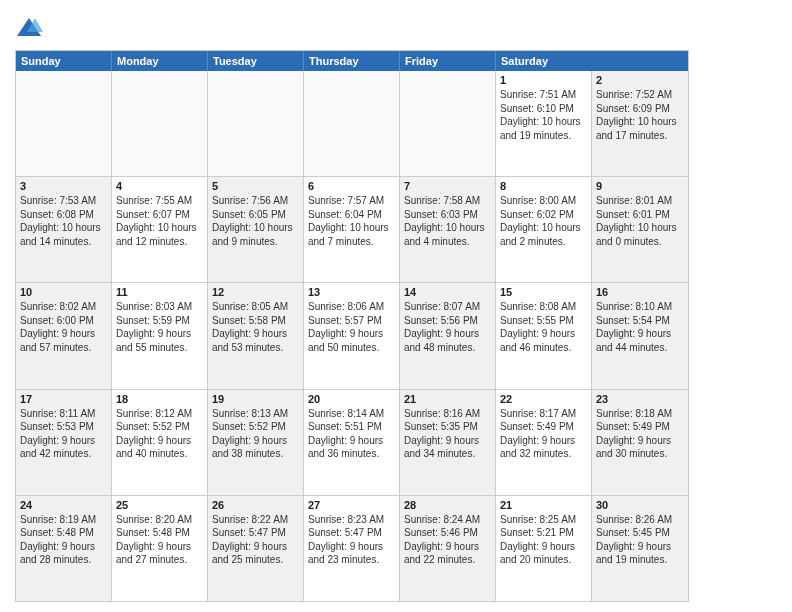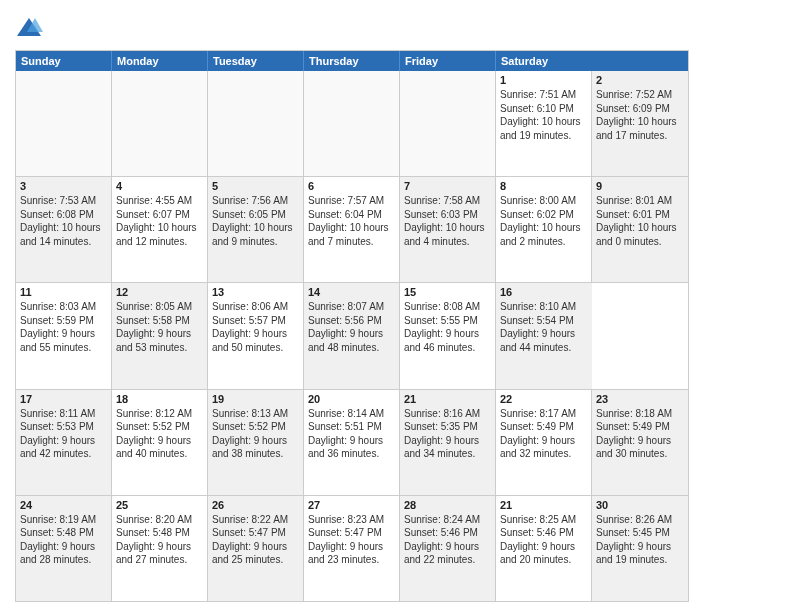--- a/index.html
+++ b/index.html
@@ -173,21 +173,21 @@
         <div class="cal-row">
           <div class="cal-cell shaded">
             <span class="day-num">3</span>
             <div class="cell-text">Sunrise: 7:53 AM
 Sunset: 6:08 PM
 Daylight: 10 hours
 and 14 minutes.</div>
           </div>
           <div class="cal-cell">
             <span class="day-num">4</span>
-            <div class="cell-text">Sunrise: 4:55 AM
+            <div class="cell-text">Sunrise: 7:55 AM
 Sunset: 6:07 PM
 Daylight: 10 hours
 and 12 minutes.</div>
           </div>
           <div class="cal-cell shaded">
             <span class="day-num">5</span>
             <div class="cell-text">Sunrise: 7:56 AM
 Sunset: 6:05 PM
 Daylight: 10 hours
 and 9 minutes.</div>
@@ -215,20 +215,27 @@
           </div>
           <div class="cal-cell shaded">
             <span class="day-num">9</span>
             <div class="cell-text">Sunrise: 8:01 AM
 Sunset: 6:01 PM
 Daylight: 10 hours
 and 0 minutes.</div>
           </div>
         </div>
         <div class="cal-row">
+          <div class="cal-cell shaded">
+            <span class="day-num">10</span>
+            <div class="cell-text">Sunrise: 8:02 AM
+Sunset: 6:00 PM
+Daylight: 9 hours
+and 57 minutes.</div>
+          </div>
           <div class="cal-cell">
             <span class="day-num">11</span>
             <div class="cell-text">Sunrise: 8:03 AM
 Sunset: 5:59 PM
 Daylight: 9 hours
 and 55 minutes.</div>
           </div>
           <div class="cal-cell shaded">
             <span class="day-num">12</span>
             <div class="cell-text">Sunrise: 8:05 AM
@@ -348,21 +355,21 @@
           <div class="cal-cell shaded">
             <span class="day-num">28</span>
             <div class="cell-text">Sunrise: 8:24 AM
 Sunset: 5:46 PM
 Daylight: 9 hours
 and 22 minutes.</div>
           </div>
           <div class="cal-cell">
             <span class="day-num">21</span>
             <div class="cell-text">Sunrise: 8:25 AM
-Sunset: 5:46 PM
+Sunset: 5:21 PM
 Daylight: 9 hours
 and 20 minutes.</div>
           </div>
           <div class="cal-cell shaded">
             <span class="day-num">30</span>
             <div class="cell-text">Sunrise: 8:26 AM
 Sunset: 5:45 PM
 Daylight: 9 hours
 and 19 minutes.</div>
           </div>

